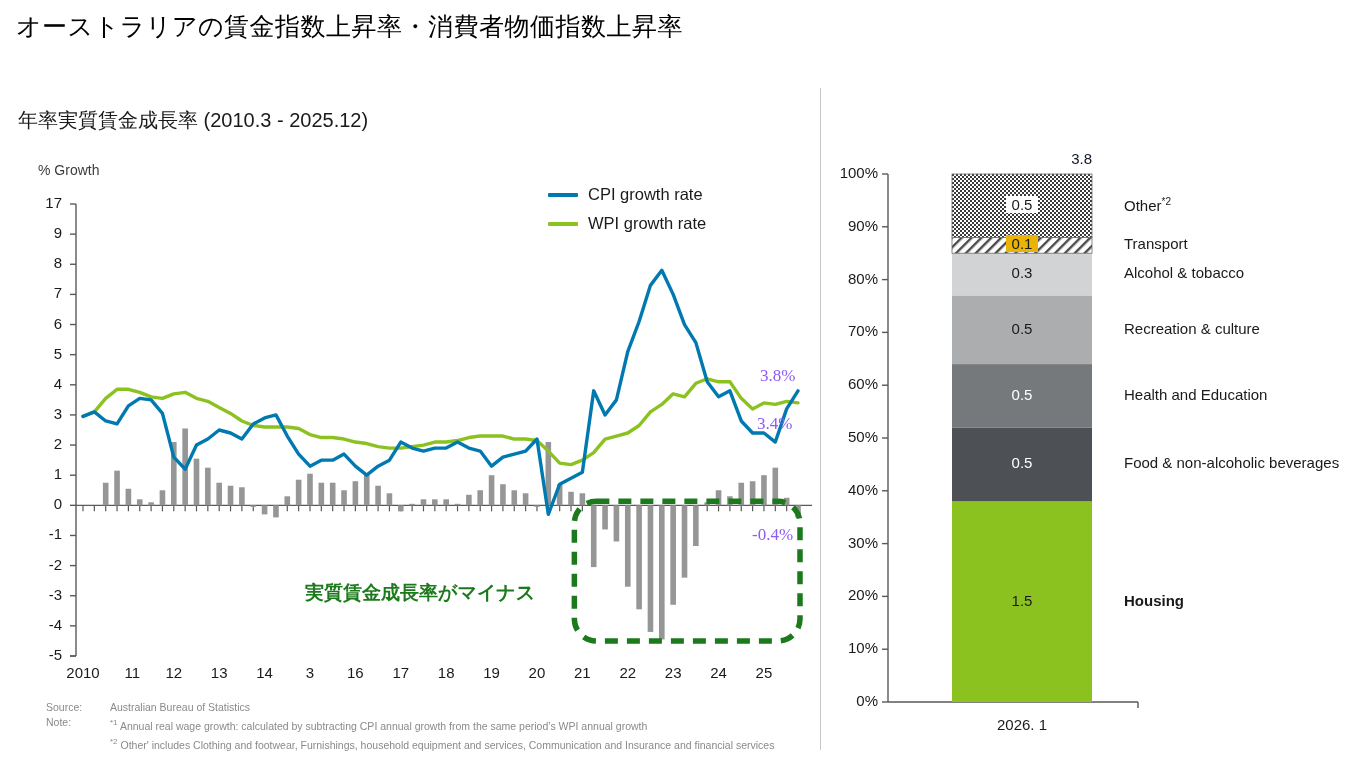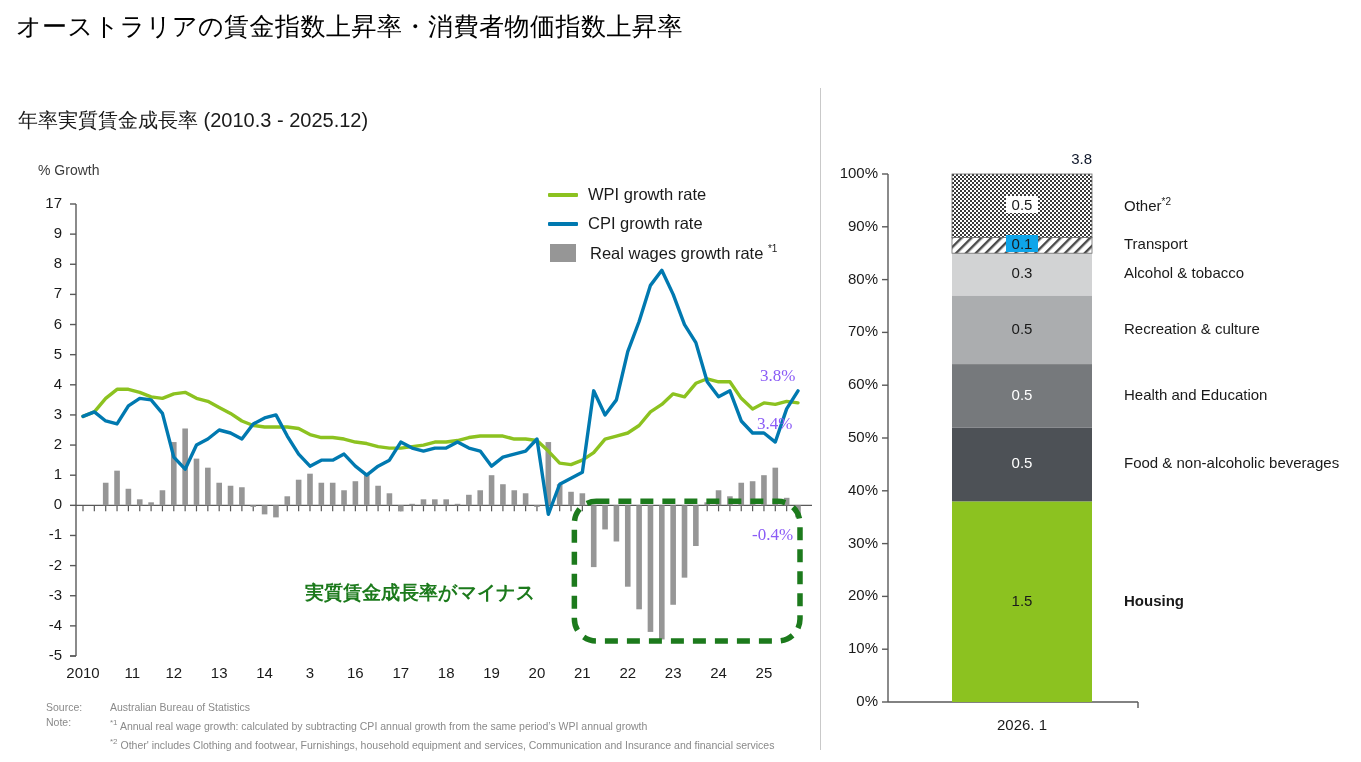--- a/index.html
+++ b/index.html
@@ -299,30 +299,26 @@
         <div class="xtick-label" style="left: 506.968px; top: 514px; width: 60px;">20</div>
         <div class="xtick-label" style="left: 552.365px; top: 514px; width: 60px;">21</div>
         <div class="xtick-label" style="left: 597.762px; top: 514px; width: 60px;">22</div>
         <div class="xtick-label" style="left: 643.159px; top: 514px; width: 60px;">23</div>
         <div class="xtick-label" style="left: 688.556px; top: 514px; width: 60px;">24</div>
         <div class="xtick-label" style="left: 733.952px; top: 514px; width: 60px;">25</div>
       </div>
 
     <div id="legend">
         <div class="legend-row">
-          <div class="legend-swatch-line" style="background: rgb(140, 194, 32);"></div>
-          <div class="legend-text">WPI growth rate</div>
-        </div>
-        <div class="legend-row">
           <div class="legend-swatch-line" style="background: rgb(0, 121, 176);"></div>
           <div class="legend-text">CPI growth rate</div>
         </div>
         <div class="legend-row">
-          <div class="legend-swatch-box" style="background: rgb(150, 150, 150);"></div>
-          <div class="legend-text">Real wages growth rate <sup>*1</sup></div>
+          <div class="legend-swatch-line" style="background: rgb(140, 194, 32);"></div>
+          <div class="legend-text">WPI growth rate</div>
         </div>
       </div>
 
     <div class="callout" id="callout-wpi">3.8%</div>
     <div class="callout" id="callout-cpi">3.4%</div>
     <div class="callout" id="callout-real">-0.4%</div>
 
     <div id="annotation-text">実質賃金成長率がマイナス</div>
   </div>
 
@@ -381,21 +377,21 @@
         <div class="seg-value" style="left: 132px; width: 140px; top: 441.68px; color: rgb(26, 26, 26);">1.5</div>
         <div class="seg-label" style="left: 304px; top: 441.68px; font-weight: 700;">Housing</div>
         <div class="seg-value" style="left: 132px; width: 140px; top: 304.4px; color: rgb(255, 255, 255);">0.5</div>
         <div class="seg-label" style="left: 304px; top: 304.4px;">Food &amp; non-alcoholic beverages</div>
         <div class="seg-value" style="left: 132px; width: 140px; top: 235.76px; color: rgb(255, 255, 255);">0.5</div>
         <div class="seg-label" style="left: 304px; top: 235.76px;">Health and Education</div>
         <div class="seg-value" style="left: 132px; width: 140px; top: 169.76px; color: rgb(26, 26, 26);">0.5</div>
         <div class="seg-label" style="left: 304px; top: 169.76px;">Recreation &amp; culture</div>
         <div class="seg-value" style="left: 132px; width: 140px; top: 114.32px; color: rgb(26, 26, 26);">0.3</div>
         <div class="seg-label" style="left: 304px; top: 114.32px;">Alcohol &amp; tobacco</div>
-        <div class="seg-value" style="left: 132px; width: 140px; top: 85.28px; color: rgb(26, 26, 26); background: transparent;"><span style="background: #0ea5e9; padding: 0px 6px;">0.1</span></div>
+        <div class="seg-value" style="left: 132px; width: 140px; top: 85.28px; color: rgb(26, 26, 26); background: transparent;"><span style="background: #eab308; padding: 0px 6px;">0.1</span></div>
         <div class="seg-label" style="left: 304px; top: 85.28px;">Transport</div>
         <div class="seg-value" style="left: 132px; width: 140px; top: 45.68px; color: rgb(26, 26, 26); background: transparent;"><span style="background: rgb(255, 255, 255); padding: 0px 6px;">0.5</span></div>
         <div class="seg-label" style="left: 304px; top: 45.68px;">Other<sup style="font-size: 10px;">*2</sup></div>
       </div>
     <div id="bar-xlabel" style="left: 122px; width: 160px; top: 566px;">2026. 1</div>
   </div>
 
   <div id="notes">
     <div class="note-row">
       <div class="note-key">Source:</div>

